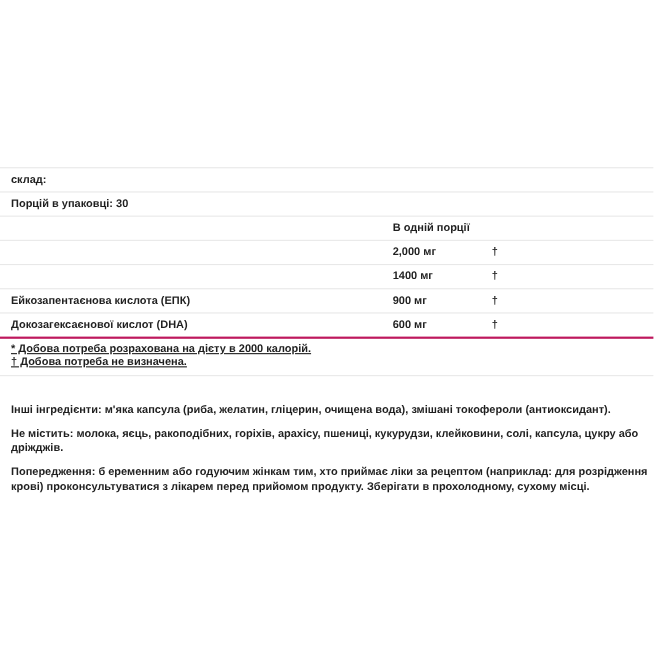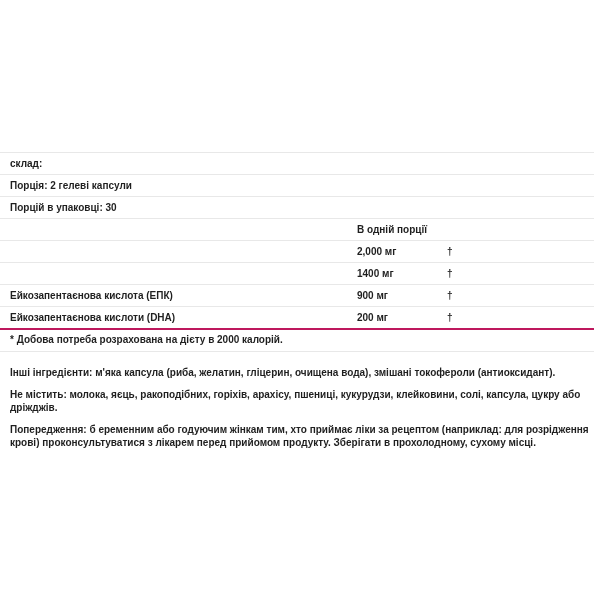--- a/index.html
+++ b/index.html
@@ -1,21 +1,21 @@
 <!DOCTYPE html>
 <html><head>
 <meta charset="utf-8">
 <style>
   html, body { margin: 0; padding: 0; background: #ffffff; }
   body {
     width: 600px; height: 600px; position: relative; overflow: hidden;
     font-family: "Liberation Sans", "DejaVu Sans", sans-serif;
     color: #1f1f1f;
   }
-  .sheet { position: absolute; left: 0; top: 152px; width: 594px; }
+  .sheet { position: absolute; left: 0; top: 152px; width: 594px; text-decoration: underline; }
   .row {
     position: relative; height: 21px; border-top: 1px solid #e8e8e8;
     font-size: 10px; font-weight: bold; line-height: 21px;
   }
   .row .c1 { position: absolute; left: 10px; }
   .row .c2 { position: absolute; left: 357px; }
   .row .c3 { position: absolute; left: 447px; }
   .notes {
     border-top: 2px solid #be185d; border-bottom: 1px solid #e8e8e8;
     padding: 4px 10px 5px 10px; font-size: 10px; font-weight: bold; line-height: 12px;
@@ -26,47 +26,45 @@
   }
 </style>
 </head>
 <body>
 
 <div class="sheet">
   <div class="row">
     <span class="c1">склад:</span>
   </div>
   <div class="row">
-    <span class="c1">Порція: 2 гелеві капсули</span>
-  </div>
-  <div class="row">
     <span class="c1">Порцій в упаковці: 30</span>
   </div>
   <div class="row">
     <span class="c1"></span>
     <span class="c2">В одній порції</span>
   </div>
   <div class="row">
     <span class="c2">2,000 мг</span>
     <span class="c3">†</span>
   </div>
   <div class="row">
     <span class="c2">1400 мг</span>
     <span class="c3">†</span>
   </div>
   <div class="row">
     <span class="c1">Ейкозапентаєнова кислота (ЕПК)</span>
     <span class="c2">900 мг</span>
     <span class="c3">†</span>
   </div>
   <div class="row">
-    <span class="c1">Ейкозапентаєнова кислоти (DHA)</span>
-    <span class="c2">200 мг</span>
+    <span class="c1">Докозагексаєнової кислот (DHA)</span>
+    <span class="c2">600 мг</span>
     <span class="c3">†</span>
   </div>
   <div class="notes">
     <div>* Добова потреба розрахована на дієту в 2000 калорій.</div>
+    <div>† Добова потреба не визначена.</div>
   </div>
 </div>
 
 <div class="para" style="position:absolute; top:366px; left:0;">Інші інгредієнти: м'яка капсула (риба, желатин, гліцерин, очищена вода), змішані токофероли (антиоксидант).</div>
 <div class="para" style="position:absolute; top:388px; left:0;">Не містить: молока, яєць, ракоподібних, горіхів, арахісу, пшениці, кукурудзи, клейковини, солі, капсула, цукру або дріжджів.</div>
 <div class="para" style="position:absolute; top:423px; left:0;">Попередження: б еременним або годуючим жінкам тим, хто приймає ліки за рецептом (наприклад: для розрідження крові) проконсультуватися з лікарем перед прийомом продукту. Зберігати в прохолодному, сухому місці.</div>
 
 </body></html>

